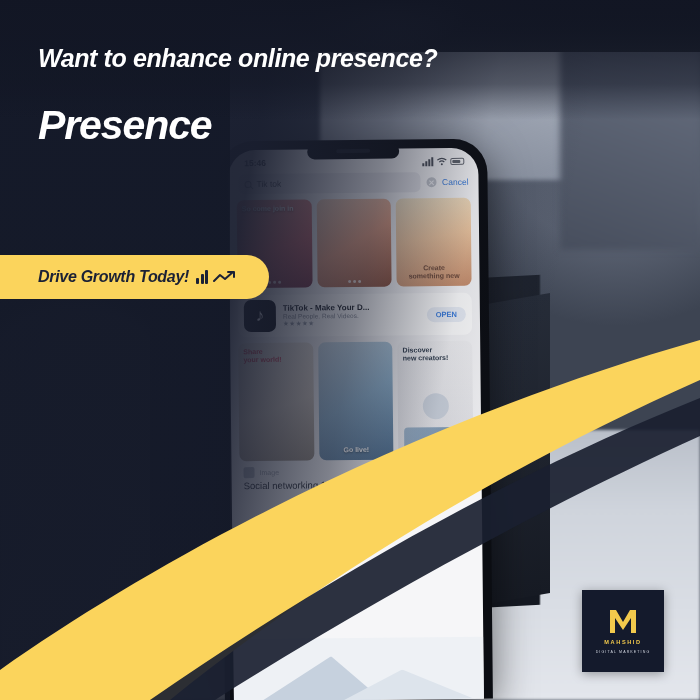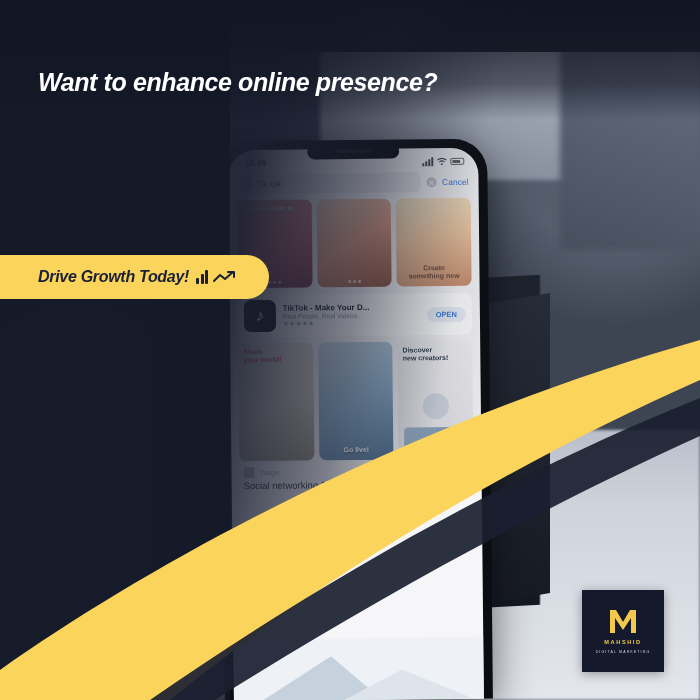--- a/index.html
+++ b/index.html
@@ -203,21 +203,21 @@
   }
 
   .swoosh{
     position:absolute; left:0; bottom:0; width:700px; height:360px;
     overflow:hidden; pointer-events:none;
   }
   .swoosh svg{position:absolute;left:0;bottom:0}
 
   
   .kicker{
-    position:absolute; left:38px; top:68px;
+    position:absolute; left:38px; top:44px;
     font-size: 25px; font-weight:700; font-style:italic; color:#ffffff;
     letter-spacing:-.4px;
     text-align:right;
   }
   .headline{
     position:absolute; left:38px; top:98px; width:430px;
     font-size: 41px; line-height: 1.33; font-weight:800; font-style:italic;
     color:#ffffff; letter-spacing:-1.1px;
   }
   .cta{
@@ -369,20 +369,21 @@
   <div class="swoosh">
     <svg width="700" height="360" viewBox="0 0 700 360">
       <path d="M700 40 C520 120 330 230 170 360 L0 360 L0 330 C170 210 420 80 700 0 Z" fill="#fbd45c"></path>
       <path d="M700 96 C540 168 360 268 215 360 L150 360 C330 235 520 130 700 58 Z" fill="#1a1f30" opacity="0.92"></path>
       <path d="M0 362 L0 318 C150 212 400 92 700 10 L700 0 C380 70 140 200 0 362 Z" fill="none"></path>
     </svg>
   </div>
 
   <div class="kicker">Want to enhance online presence?</div>
   <div class="headline">
+    <div>Presence</div>
   </div>
 
   <div class="cta">
     <span>Drive Growth Today!</span>
     <span class="cta-icon">
         <i></i>
         <i></i>
         <i></i>
       </span>
     <span class="cta-arrow">

